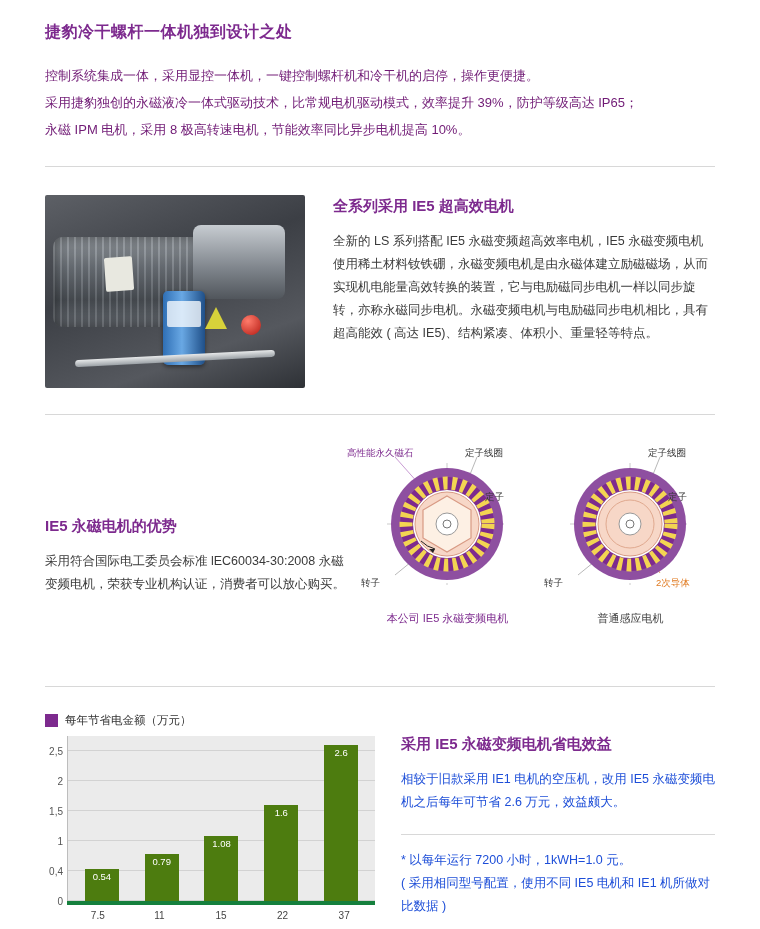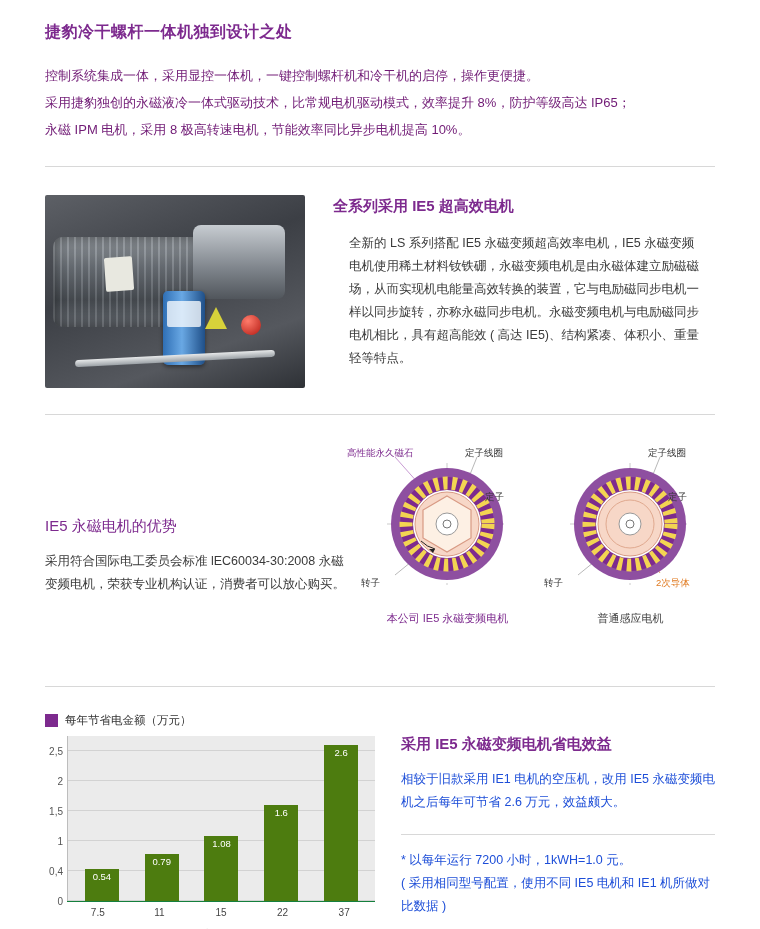--- a/index.html
+++ b/index.html
@@ -127,37 +127,37 @@
     clip-path: polygon(50% 0,100% 100%,0 100%);
   }
   .sec2-text { flex: 1; }
   .sec2-text h3 {
     color: #7d2a8e;
     font-size: 15px;
     font-weight: bold;
     margin: 2px 0 14px 0;
   }
   .sec2-text p {
-    margin: 16px;
+    margin: 0;
     font-size: 12.5px;
     line-height: 23px;
     color: #3a3a3a;
   }
   
   .sec3 {
     display: flex;
     gap: 20px;
     margin-top: 30px;
     align-items: flex-start;
   }
   .sec3-left { width: 300px; flex: 0 0 300px; padding-top: 72px; }
   .sec3-left h3 {
     color: #7d2a8e;
     font-size: 15px;
-    font-weight: normal;
+    font-weight: bold;
     margin: 0 0 14px 0;
   }
   .sec3-left p {
     margin: 0;
     font-size: 12.5px;
     line-height: 23px;
     color: #3a3a3a;
   }
   .sec3-right { flex: 1; position: relative; height: 215px; }
   .motor-diagrams { display: flex; gap: 18px; justify-content: flex-start; }
@@ -245,21 +245,21 @@
   }
   .bar span {
     position: absolute;
     top: 2px; left: 0; right: 0;
   }
   .xaxis {
     display: flex;
     justify-content: space-around;
     margin-left: 22px;
     padding: 5px 4px 0 4px;
-    border-top: 1px solid #15803d;
+    border-top: 4px solid #15803d;
     gap: 8px;
   }
   .xaxis div {
     width: 40px;
     text-align: center;
     font-size: 10px;
     color: #444;
   }
   .xlabel {
     text-align: center;
@@ -290,21 +290,21 @@
 </style>
 </head>
 <body>
 
 <div class="page">
 
   <div class="intro">
     <h2 class="section-title">捷豹冷干螺杆一体机独到设计之处</h2>
     <div style="height:22px"></div>
     <p>控制系统集成一体，采用显控一体机，一键控制螺杆机和冷干机的启停，操作更便捷。</p>
-    <p>采用捷豹独创的永磁液冷一体式驱动技术，比常规电机驱动模式，效率提升 8%，防护等级高达 IP65；</p>
+    <p>采用捷豹独创的永磁液冷一体式驱动技术，比常规电机驱动模式，效率提升 39%，防护等级高达 IP65；</p>
     <p>永磁 IPM 电机，采用 8 极高转速电机，节能效率同比异步电机提高 10%。</p>
   </div>
 
   <div class="divider"></div>
 
   <div class="sec2">
     <div class="photo">
       <div class="motor-body"></div>
       <div class="motor-fins"></div>
       <div class="cyl"></div>

